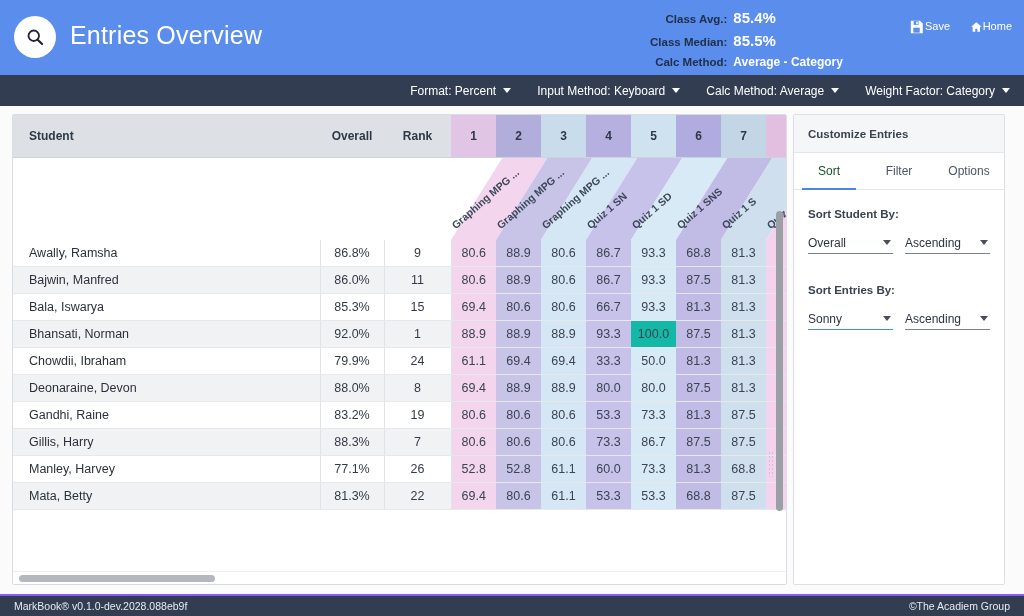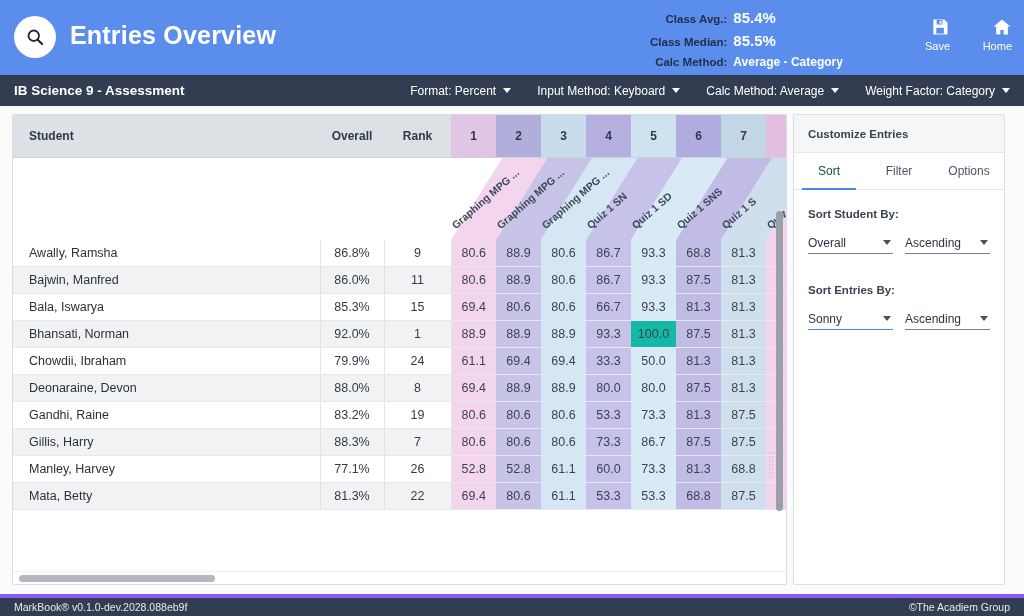--- a/index.html
+++ b/index.html
@@ -18,34 +18,34 @@
     display: flex; align-items: center;
   }
   .search-btn {
     position: absolute; left: 14px; top: 16px;
     width: 42px; height: 42px; border-radius: 50%;
     background: #ffffff; display: flex; align-items: center; justify-content: center;
     cursor: pointer;
   }
   .page-title {
     position: absolute; left: 70px; top: 21px;
-    color: #ffffff; font-size: 25px; font-weight: 700; letter-spacing: .2px;
+    color: #ffffff; font-size: 25px; font-weight: 400; letter-spacing: .2px;
   }
   .stats {
     position: absolute; left: 650px; top: 9px;
     display: grid; grid-template-columns: auto auto; column-gap: 9px; row-gap: 2px;
     align-items: baseline;
     gap: 6px;
   }
   .stats .lbl { color: #20304a; font-size: 11.5px; font-weight: bold; text-align: right; }
   .stats .val { color: #ffffff; font-size: 15px; font-weight: bold; }
   .stats .val.small { font-size: 12px; }
   .hdr-actions { position: absolute; right: 12px; top: 17px; display: flex; gap: 20px; }
   .hdr-action {
-    width: 42px; display: flex; flex-direction: column; align-items: flex-end;
+    width: 42px; display: flex; flex-direction: row; align-items: flex-start;
     cursor: pointer; color: #ffffff;
   }
   .hdr-action .lab { font-size: 11px; margin-top: 3px; }
 
   
   .toolbar {
     position: absolute; top: 75px; left: 0; width: 1024px; height: 31px;
     background: #333d51; display: flex; align-items: center;
   }
   .course-name {
@@ -166,21 +166,21 @@
     width: 0; height: 0; border-left: 4.5px solid transparent;
     border-right: 4.5px solid transparent; border-top: 5px solid #4a4f59;
   }
 
   
   .footer {
     position: absolute; left: 0; bottom: 0; width: 1024px; height: 22px;
     background: #333d51; display: flex; align-items: center;
     border-top: 2px solid #2a3purple;
   }
-  .footer { border-top: 4px solid #8b5cf6; }
+  .footer { border-top: 2px solid #8b5cf6; }
   .foot-left { position: absolute; left: 14px; color: #e8eaee; font-size: 10.5px; }
   .foot-right { position: absolute; right: 14px; color: #e8eaee; font-size: 10.5px; }
 </style>
 </head>
 <body>
 
 <div id="app">
 
   <div class="topbar">
     <div class="search-btn">
@@ -213,21 +213,20 @@
       <div class="hdr-action">
         <svg width="20" height="20" viewBox="0 0 24 24">
           <path d="M12 3 L22 11.5 h-3 V21 h-5 v-5.5 h-4 V21 H5 v-9.5 H2 Z" fill="#ffffff"></path>
         </svg>
         <div class="lab">Home</div>
       </div>
     </div>
   </div>
 
   <div class="toolbar">
-    <div class="course-name">IB Science 9 - Assessment</div>
     <div class="tb-items">
       <div class="tb-item">
         <span>Format: Percent</span>
         <span class="caret"></span>
       </div>
       <div class="tb-item">
         <span>Input Method: Keyboard</span>
         <span class="caret"></span>
       </div>
       <div class="tb-item">

